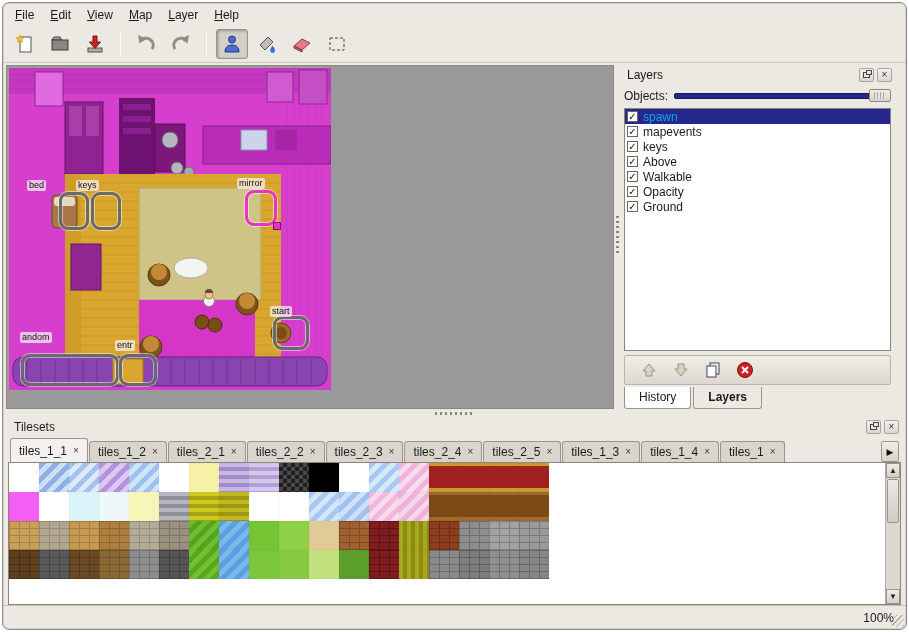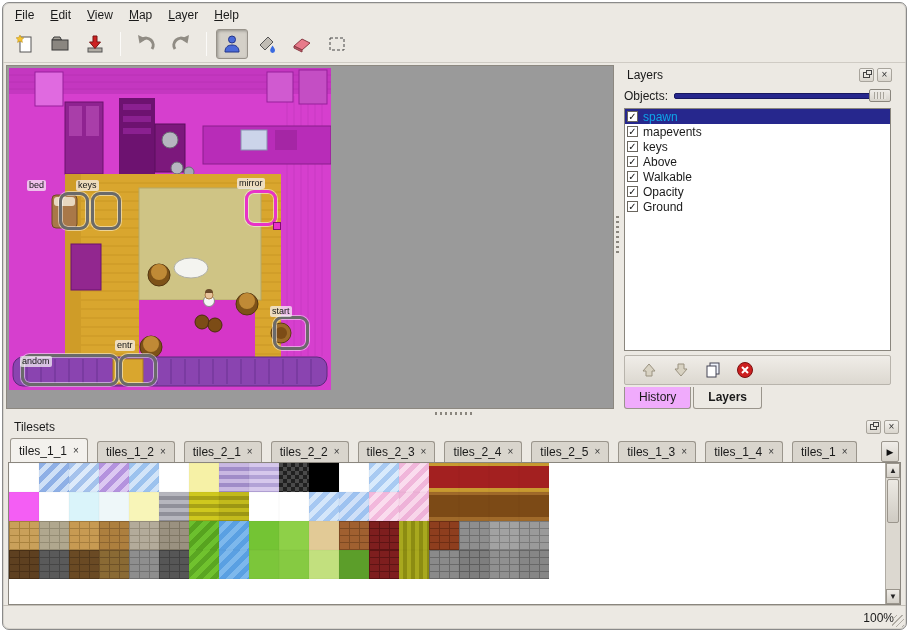--- a/index.html
+++ b/index.html
@@ -48,29 +48,29 @@
   .layer-listbox{flex:1 1 auto;margin:0 3px;background:#ffffff;border:1px solid #8a867e;overflow:hidden;font-size:12px;min-height:0;}
   .layer-row{display:flex;align-items:center;gap:5px;height:15px;padding:0 2px;}
   .layer-row.selected{background:var(--accent-selection,#26278d);color:#0ea5e9;}
   .checkbox{width:11px;height:11px;flex:0 0 auto;background:#fff;border:1px solid #6a665e;display:inline-flex;
     align-items:center;justify-content:center;font-size:10px;color:#111;line-height:1;}
   .checkbox.checked::after{content:"✓";}
   .layer-actions{height:30px;margin:4px 3px 0 3px;display:flex;align-items:center;gap:12px;padding:0 14px;
     background:linear-gradient(#f0ede8,#dcd8d0);border:1px solid #b8b4ac;border-radius:2px;flex:0 0 auto;}
   .action-btn{width:20px;height:20px;display:flex;align-items:center;justify-content:center;background:transparent;border:none;padding:0;}
   .dock-tabs{height:24px;display:flex;gap:2px;padding:2px 3px 0 3px;flex:0 0 auto;}
-  .dock-tab{padding:3px 14px;font-size:12px;background:#f0abfc;border:1px solid #9a958c;border-radius:0 0 3px 3px;border-top:none;}
+  .dock-tab{padding:3px 14px;font-size:12px;background:#ffffff;border:1px solid #9a958c;border-radius:0 0 3px 3px;border-top:none;}
   .dock-tab.active{background:#ece9e3;font-weight:bold;}
   
   .hsplitter{height:8px;display:flex;align-items:center;justify-content:center;cursor:row-resize;flex:0 0 auto;}
   .hsplitter .grip{width:40px;height:3px;background:repeating-linear-gradient(90deg,#8a867e 0 2px,transparent 2px 5px);}
   
   .tilesets{height:188px;flex:0 0 auto;display:flex;flex-direction:column;padding:0 5px;min-height:0;}
   .ts-tabrow{height:25px;display:flex;align-items:flex-end;padding:0 2px;flex:0 0 auto;}
-  .ts-tabs{display:flex;align-items:flex-end;gap:9px;flex:1;overflow:hidden;}
+  .ts-tabs{display:flex;align-items:flex-end;gap:1px;flex:1;overflow:hidden;}
   .ts-tab{display:flex;align-items:center;gap:6px;padding:3px 8px;font-size:12px;height:21px;white-space:nowrap;
     background:#d9d5cd;border:1px solid #9a958c;border-bottom:none;border-radius:3px 3px 0 0;}
   .ts-tab.active{background:#f3f1ed;height:24px;}
   .ts-tab-close{font-size:10px;line-height:1;color:#3a3a3a;}
   .ts-scroll{width:18px;height:21px;display:flex;align-items:center;justify-content:center;font-size:9px;color:#111;
     background:linear-gradient(#f0ede8,#d8d4cc);border:1px solid #9a958c;border-radius:2px;margin-left:2px;}
   .ts-content{flex:1 1 auto;background:#ffffff;border:1px solid #8a867e;position:relative;overflow:hidden;min-height:0;}
   #tile-grid{position:absolute;left:0;top:0;display:grid;grid-template-columns:repeat(18,30px);grid-auto-rows:29px;}
   .tile{width:30px;height:29px;box-shadow:inset 0 0 1px rgba(0,0,0,.18);}
   .ts-vscroll{position:absolute;right:0;top:0;bottom:0;width:15px;background:#dcd8d0;border-left:1px solid #b0aca4;
@@ -214,21 +214,21 @@
             <span class="map-object-label" style="left: 8px; top: 112px;">bed</span>
             <div class="map-object" style="left: 72px; top: 124px; width: 30px; height: 38px;"></div>
             <span class="map-object-label" style="left: 57px; top: 112px;">keys</span>
             <div class="map-object selected" style="left: 226px; top: 122px; width: 32px; height: 36px;">
               <span class="obj-handle"></span>
             </div>
             <span class="map-object-label" style="left: 218px; top: 110px;">mirror</span>
             <div class="map-object" style="left: 254px; top: 248px; width: 36px; height: 34px;"></div>
             <span class="map-object-label" style="left: 251px; top: 238px;">start</span>
             <div class="map-object" style="left: 2px; top: 286px; width: 98px; height: 32px;"></div>
-            <span class="map-object-label" style="left: 1px; top: 264px; margin-top: 24px;">andom</span>
+            <span class="map-object-label" style="left: 1px; top: 264px;">andom</span>
             <div class="map-object" style="left: 100px; top: 286px; width: 38px; height: 32px;"></div>
             <span class="map-object-label" style="left: 96px; top: 272px;">entr</span>
           </div>
       </div>
     </div>
 
     <div class="vsplitter">
       <div class="grip"></div>
     </div>
 

